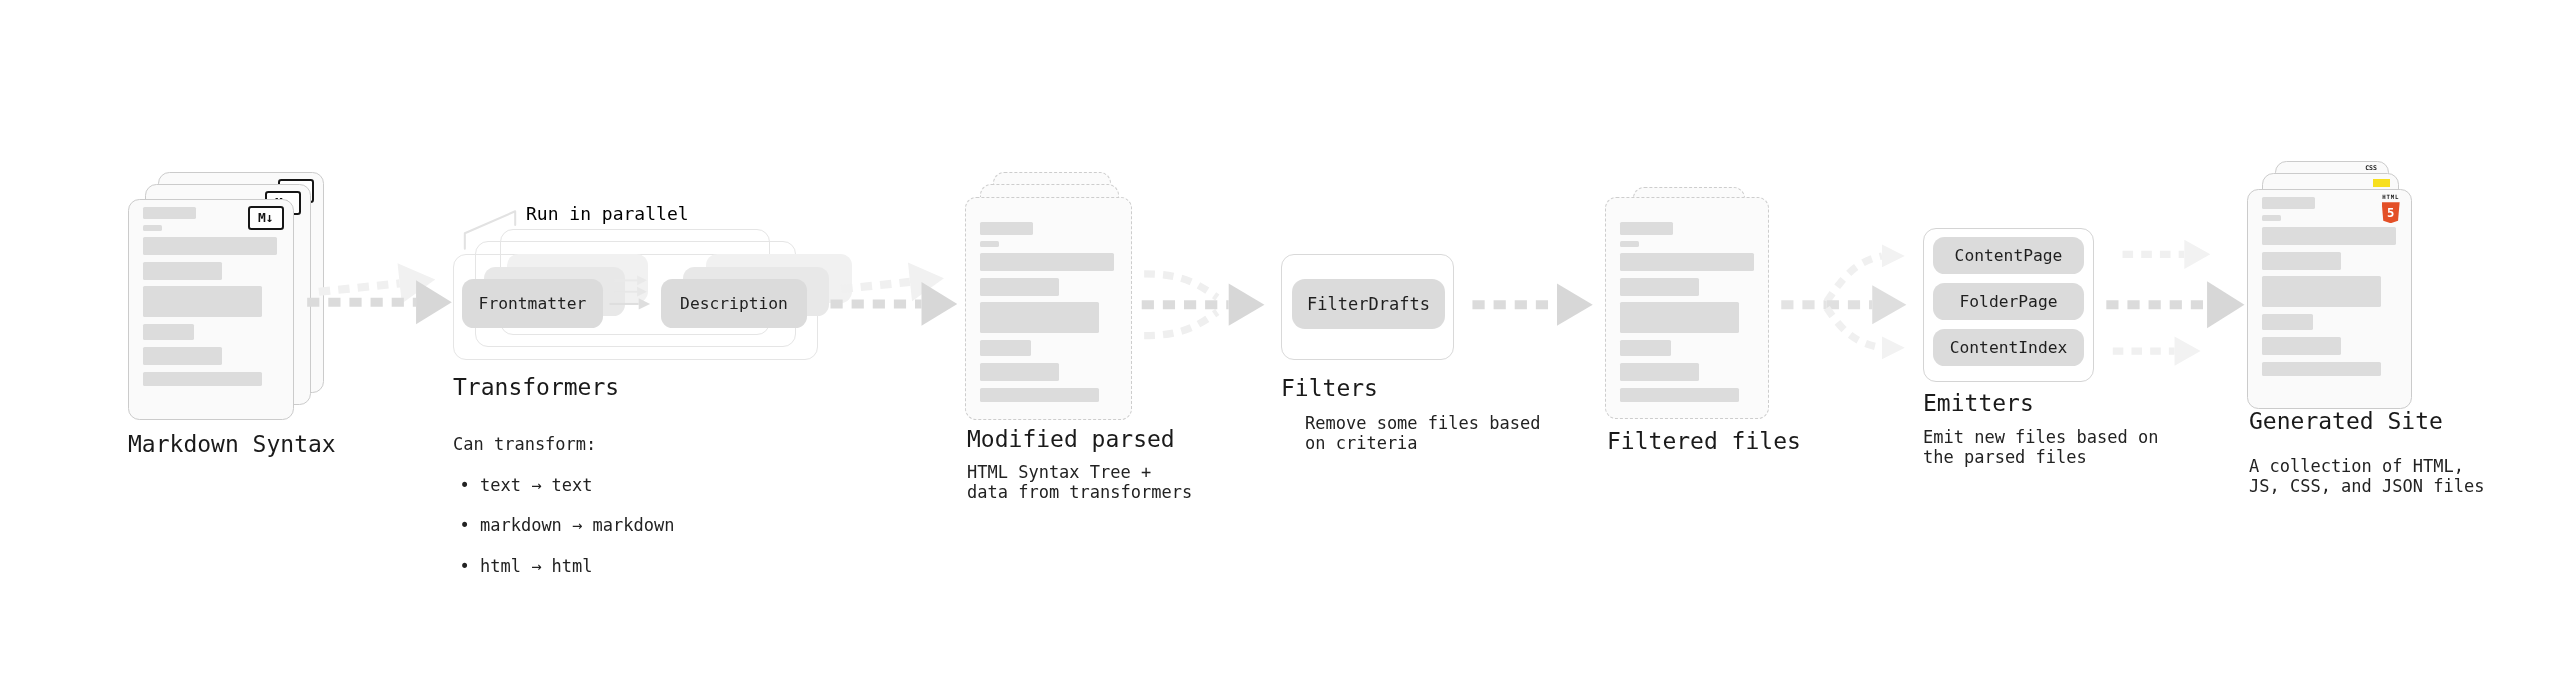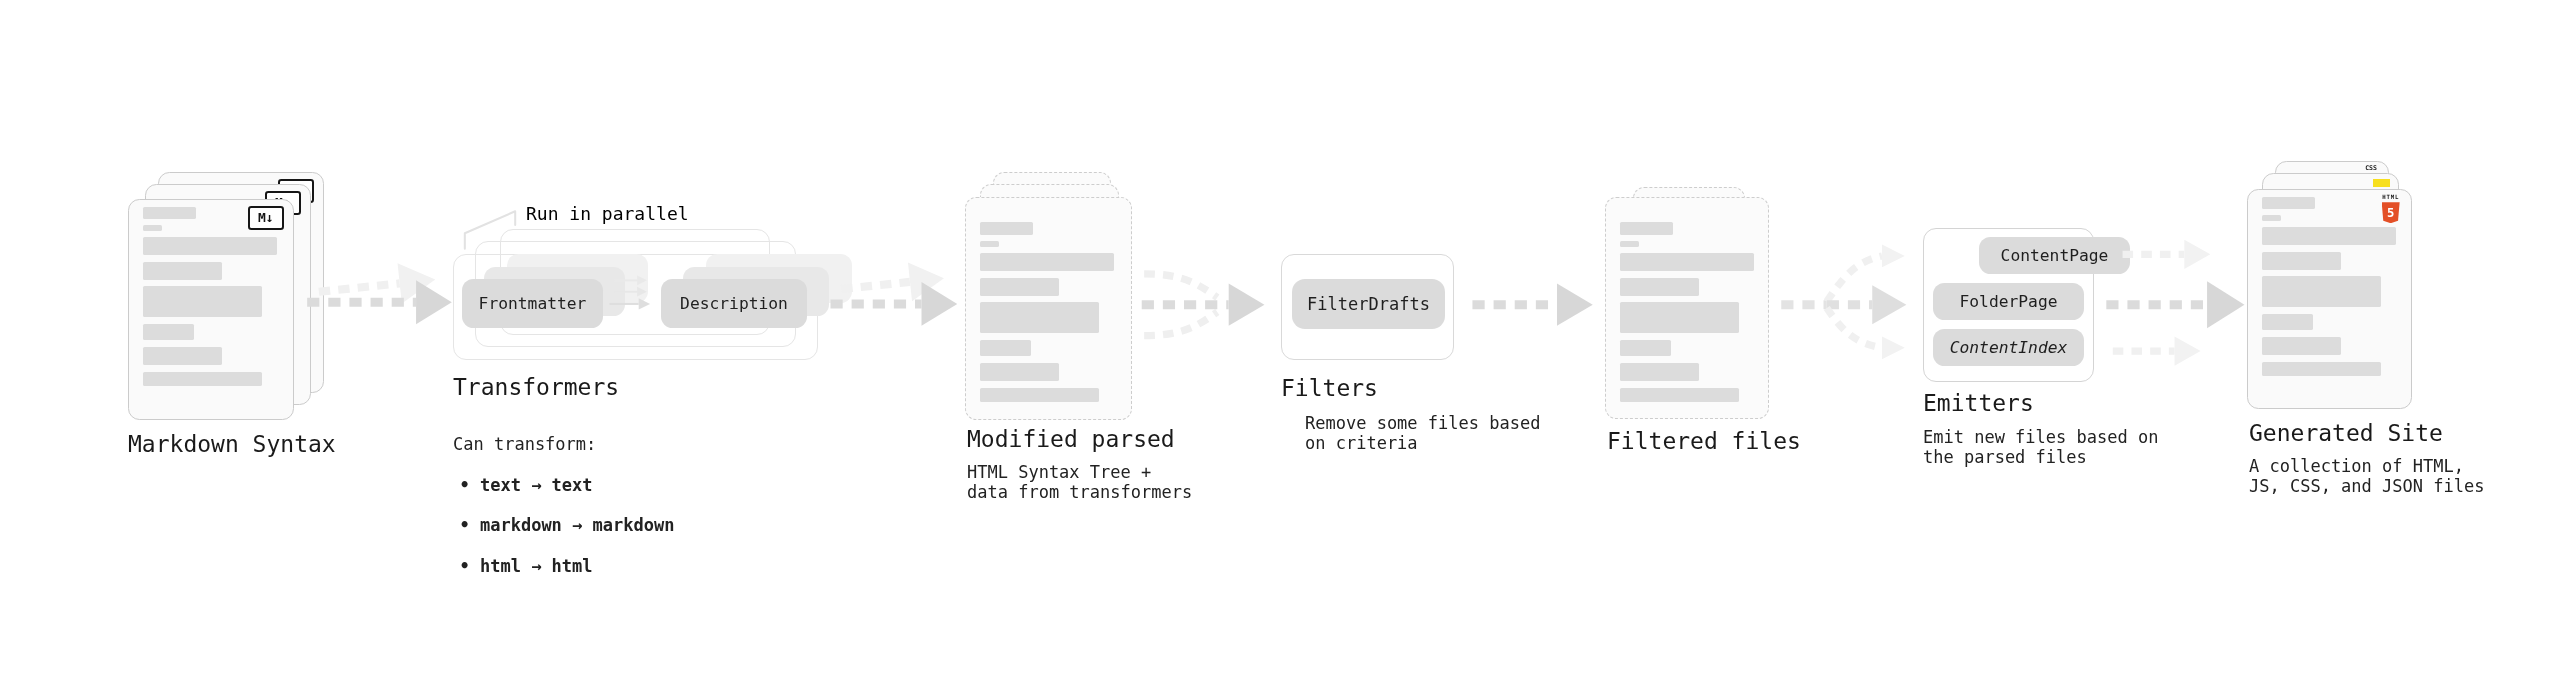--- a/index.html
+++ b/index.html
@@ -30,21 +30,21 @@
   .frame{position:absolute;border:1.6px solid #d9d9d9;border-radius:13px;background:#ffffff;box-sizing:border-box;}
   .frame.ghost-frame{background:transparent;border-color:#e5e5e5;}
   .pill{position:absolute;background:#dbdbdb;border-radius:11.4px;display:flex;align-items:center;justify-content:center;
     font-size:16.3px;color:#1f1f1f;box-sizing:border-box;}
   .pill.g1{background:#e8e8e8;}
   .pill.g2{background:#f1f1f1;}
   
   .stage-label{position:absolute;font-size:23px;font-weight:500;color:#1a1a1a;white-space:nowrap;}
   .stage-caption{position:absolute;font-size:17px;line-height:20.3px;color:#222222;white-space:pre-line;}
   .caption-line{display:block;}
-  .bullet-line{display:block;padding-left:6.5px;font-weight:bold;}
+  .bullet-line{display:block;padding-left:6.5px;}
   .annotation{position:absolute;font-size:18px;color:#000000;white-space:nowrap;}
   
   #arrows{position:absolute;left:0;top:0;pointer-events:none;}
 </style>
 </head>
 <body>
 
 <div id="canvas">
 
   <div>
@@ -128,23 +128,23 @@
         <div class="bar" style="width: 119px; height: 31px;"></div>
         <div class="bar" style="width: 51px; height: 16.3px;"></div>
         <div class="bar" style="width: 79px; height: 18.7px;"></div>
         <div class="bar" style="width: 119px; height: 14.6px;"></div>
       </div>
     <div class="stage-label" style="left:1607px;top:428px;">Filtered files</div>
   </div>
 
   <div>
     <div class="frame" style="left:1923px;top:228px;width:171px;height:154px;border-color:#d4d4d4;">
-      <div class="pill" style="left:9px;top:8.1px;width:151px;height:37px;margin-left:46px;">ContentPage</div>
+      <div class="pill" style="left:9px;top:8.1px;width:151px;height:37px;">ContentPage</div>
       <div class="pill" style="left:9px;top:54px;width:151px;height:37px;">FolderPage</div>
-      <div class="pill" style="left:9px;top:100px;width:151px;height:37px;font-style:italic;">ContentIndex</div>
+      <div class="pill" style="left:9px;top:100px;width:151px;height:37px;">ContentIndex</div>
     </div>
     <div class="stage-label" style="left:1923px;top:390px;">Emitters</div>
     <div class="stage-caption" style="left:1923px;top:427px;">Emit new files based on
 the parsed files</div>
   </div>
 
   <div>
     <div class="doc-ghost" style="left:2275px;top:161px;width:114px;height:57px;">
       <div class="css-badge">
         <span>CSS</span>
@@ -163,21 +163,21 @@
       </div>
     <div class="bar" style="width: 53px; height: 12.2px;"></div>
         <div class="bar" style="width: 18.7px; height: 5.7px;"></div>
         <div class="bar" style="width: 134px; height: 18px;"></div>
         <div class="bar" style="width: 79px; height: 18px;"></div>
         <div class="bar" style="width: 119px; height: 31px;"></div>
         <div class="bar" style="width: 51px; height: 16.3px;"></div>
         <div class="bar" style="width: 79px; height: 18.7px;"></div>
         <div class="bar" style="width: 119px; height: 14.6px;"></div>
       </div>
-    <div class="stage-label" style="left:2249px;top:420px;">Generated Site</div>
+    <div class="stage-label" style="left:2249px;top:408px;">Generated Site</div>
     <div class="stage-caption" style="left:2249px;top:456px;">A collection of HTML,
 JS, CSS, and JSON files</div>
   </div>
 
   <svg id="arrows" width="2576" height="681" viewBox="0 0 3170 838">
 
     <polyline points="572,306 572,287 634,260 634,277" fill="none" stroke="#e2e2e2" stroke-width="2.5" stroke-linejoin="round" stroke-linecap="round"></polyline>
 
     <g>
       <line x1="756" y1="345" x2="784" y2="345" stroke="#e9e9e9" stroke-width="2.5"></line>

